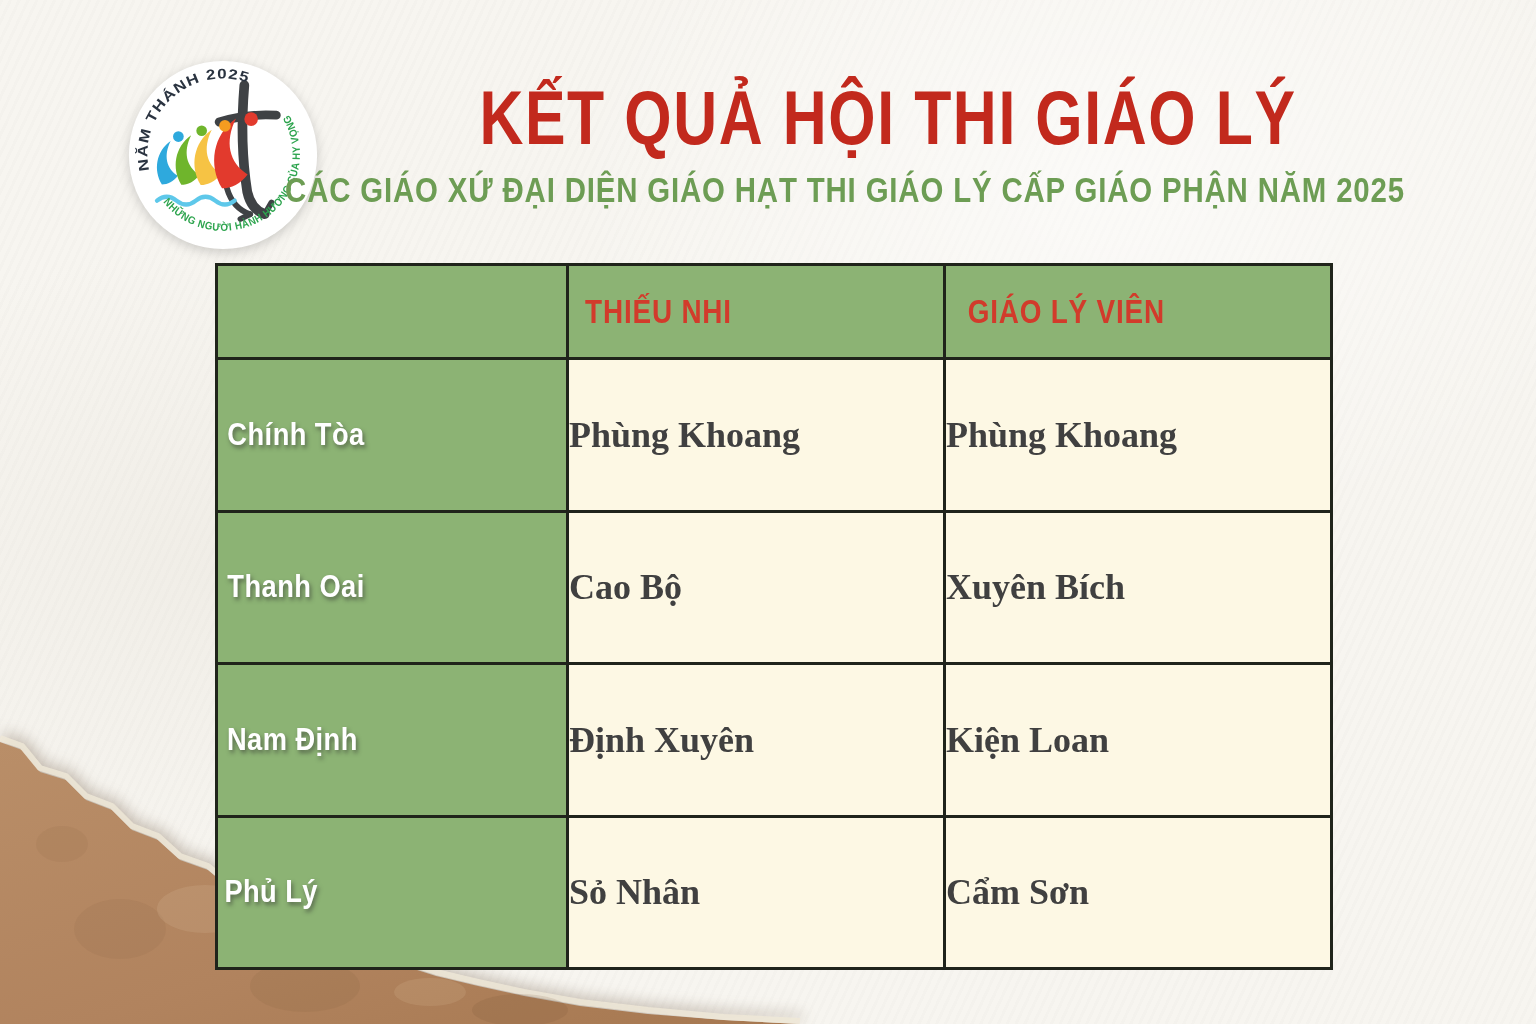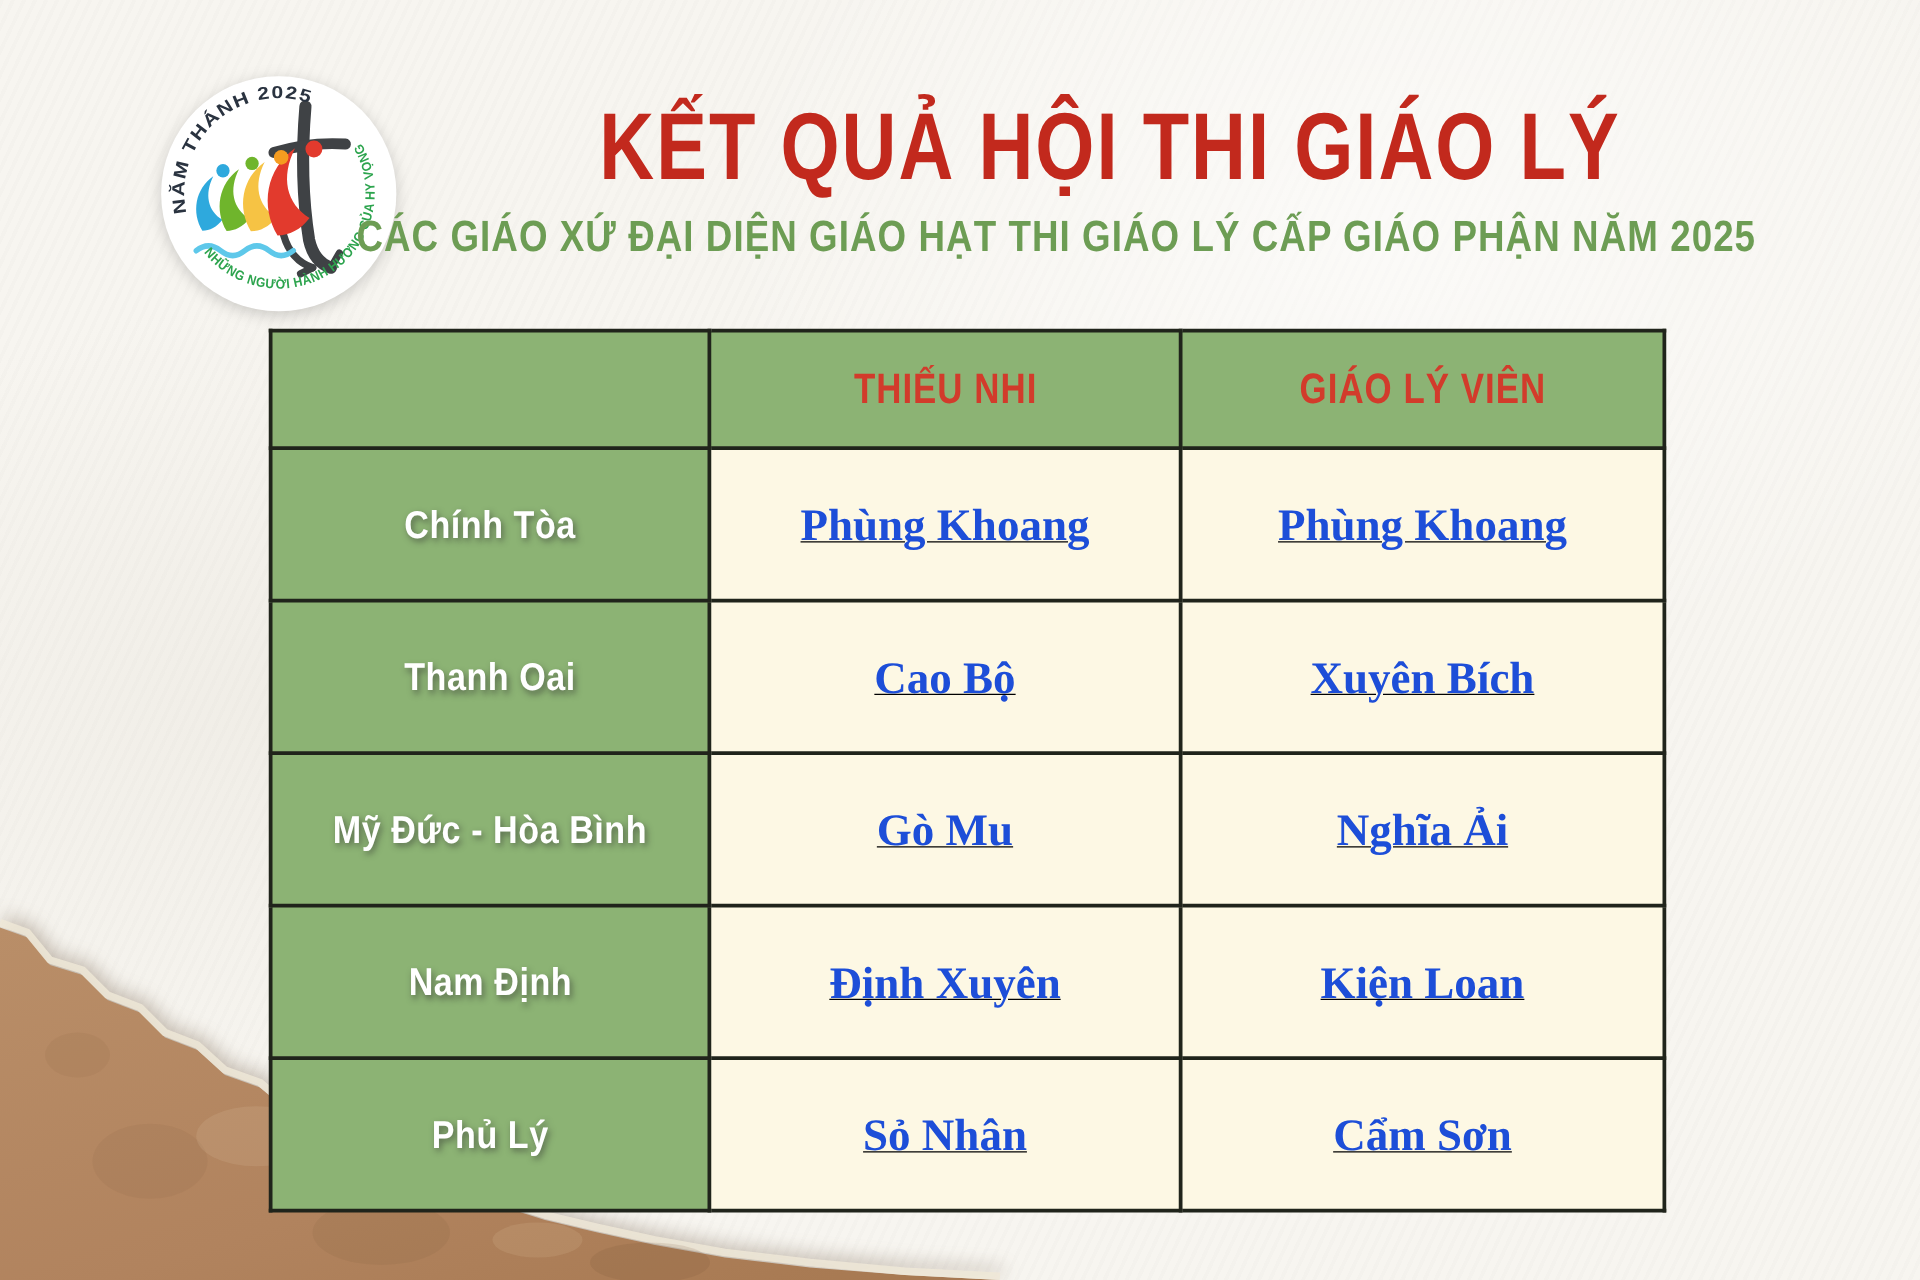--- a/index.html
+++ b/index.html
@@ -44,43 +44,42 @@
   table.results{
     position:absolute;left:215px;top:263px;
     width:1115px;height:707px;
     border-collapse:collapse;table-layout:fixed;
   }
   table.results col.c1{width:351px;}
   table.results col.c2{width:377px;}
   table.results col.c3{width:387px;}
   table.results th, table.results td{
     border:3px solid #20241b;
-    text-align:center;vertical-align:middle;
+    text-align:left;vertical-align:middle;
     padding:0;
-    text-decoration:underline;
   }
   table.results .green{background:#8cb374;}
   table.results td.data{background:#fdf8e4;}
   tr.hdr{height:94px;}
   tbody tr{height:87px;}
   .colhead{
     display:inline-block;transform:scaleX(.82);
     font-size:34px;font-weight:800;letter-spacing:1px;
     color:#d23b2b;white-space:nowrap;
   }
   .rowlabel{
     display:inline-block;transform:scaleX(.88);
     font-size:31px;font-weight:800;letter-spacing:.5px;
     color:#ffffff;white-space:nowrap;
     text-shadow:2px 3px 5px rgba(45,45,45,.55);
   }
   .cellval{
     font-family:"Liberation Serif",serif;
     font-size:36px;font-weight:700;
-    color:#1d4ed8;white-space:nowrap;
+    color:#404040;white-space:nowrap;
   }
 </style>
 </head>
 <body>
 
 <div class="page">
 
   <svg class="torn" width="920" height="300" viewBox="0 0 920 300">
     <defs>
       <linearGradient id="kraft" x1="0" y1="0" x2="1" y2="1">
@@ -163,25 +162,20 @@
         <td class="green"><span class="rowlabel">Chính Tòa</span></td>
         <td class="data"><span class="cellval">Phùng Khoang</span></td>
         <td class="data"><span class="cellval">Phùng Khoang</span></td>
       </tr>
       <tr>
         <td class="green"><span class="rowlabel">Thanh Oai</span></td>
         <td class="data"><span class="cellval">Cao Bộ</span></td>
         <td class="data"><span class="cellval">Xuyên Bích</span></td>
       </tr>
       <tr>
-        <td class="green"><span class="rowlabel">Mỹ Đức - Hòa Bình</span></td>
-        <td class="data"><span class="cellval">Gò Mu</span></td>
-        <td class="data"><span class="cellval">Nghĩa Ải</span></td>
-      </tr>
-      <tr>
         <td class="green"><span class="rowlabel">Nam Định</span></td>
         <td class="data"><span class="cellval">Định Xuyên</span></td>
         <td class="data"><span class="cellval">Kiện Loan</span></td>
       </tr>
       <tr>
         <td class="green"><span class="rowlabel">Phủ Lý</span></td>
         <td class="data"><span class="cellval">Sỏ Nhân</span></td>
         <td class="data"><span class="cellval">Cẩm Sơn</span></td>
       </tr>
     </tbody>

